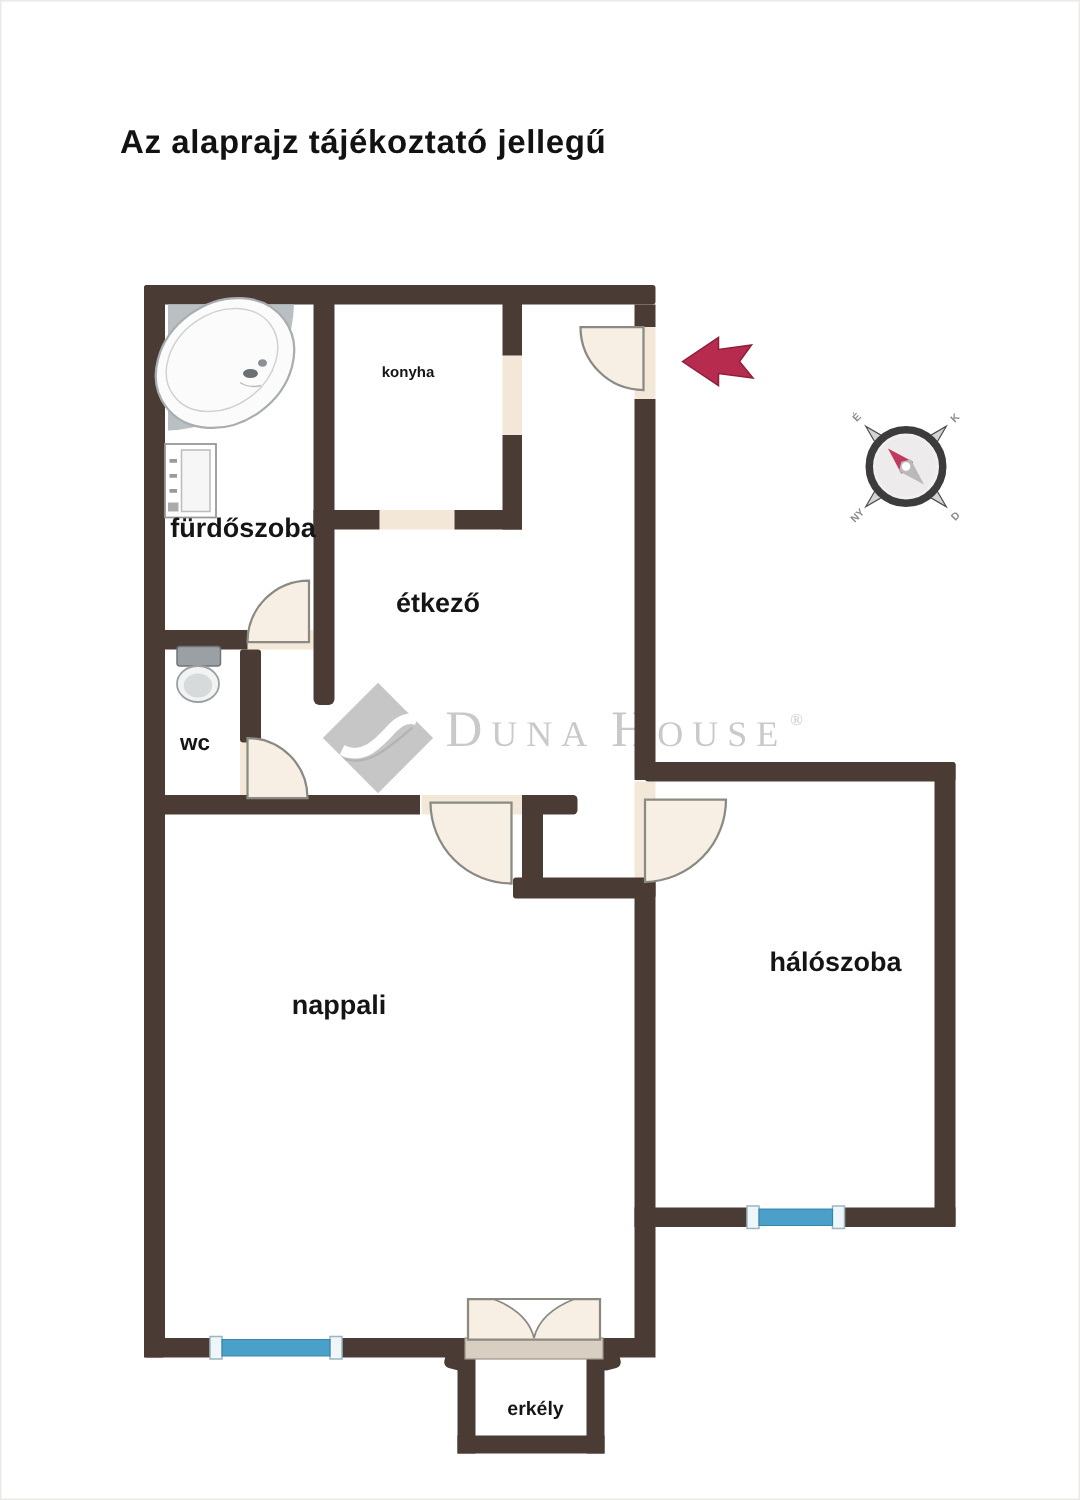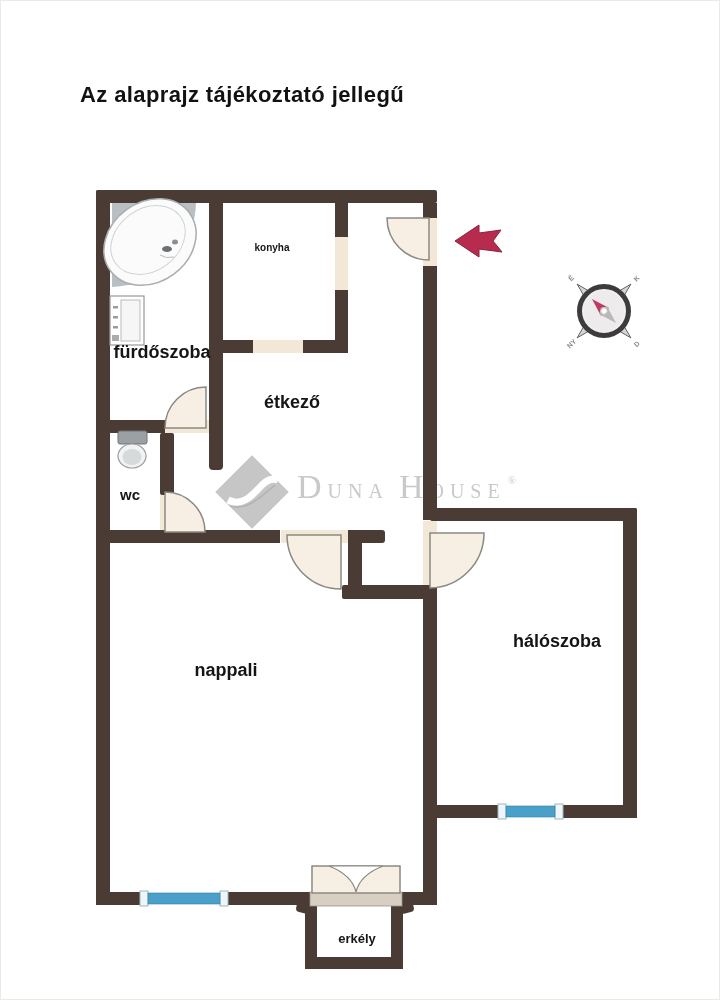--- a/index.html
+++ b/index.html
@@ -16,21 +16,21 @@
   .room-label{font-family:"Liberation Sans",sans-serif;font-weight:700;fill:#151515;}
   .lbl-18{font-size:18px;}
   .lbl-15{font-size:15px;}
   .lbl-13{font-size:13px;}
   .lbl-10{font-size:10px;}
   .fixture-line{fill:none;stroke:#b9bdbf;stroke-width:1;}
   .watermark{position:absolute;left:297px;top:470px;display:flex;align-items:baseline;
              font-family:"Liberation Serif",serif;color:#c9c9c9;letter-spacing:6px;
              user-select:none;}
   .wm-big{font-size:34px;line-height:1;}
-  .wm-small{font-size:20px;line-height:1;}
+  .wm-small{font-size:24px;line-height:1;}
   .wm-gap{margin-left:10px;}
   .wm-reg{font-size:11px;margin-left:2px;transform:translateY(-14px);letter-spacing:0;}
   .compass-letter{font-family:"Liberation Sans",sans-serif;font-size:7px;font-weight:700;fill:#8c8c8c;}
 </style>
 </head>
 <body>
 
 <div class="canvas">
   <div class="frame"></div>
 

